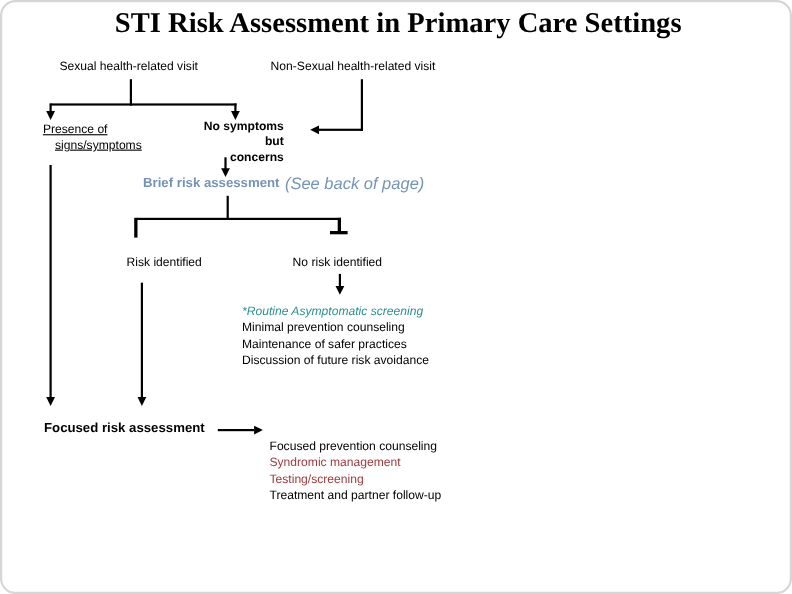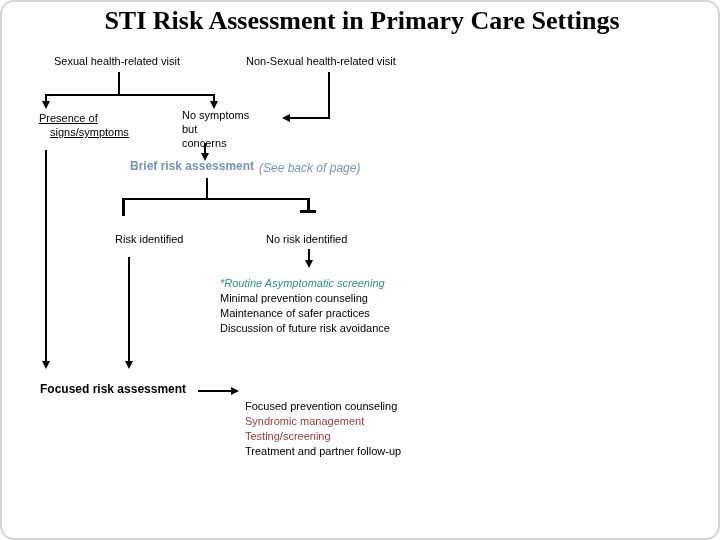--- a/index.html
+++ b/index.html
@@ -16,23 +16,23 @@
   .lbl{position:absolute;font-size:11px;line-height:14px;white-space:nowrap;}
   .vline{position:absolute;width:2px;background:#000;}
   .hline{position:absolute;height:2px;background:#000;}
   .ah-down{position:absolute;width:0;height:0;border-left:4px solid transparent;border-right:4px solid transparent;border-top:8px solid #000;}
   .ah-left{position:absolute;width:0;height:0;border-top:4px solid transparent;border-bottom:4px solid transparent;border-right:8px solid #000;}
   .ah-right{position:absolute;width:0;height:0;border-top:4px solid transparent;border-bottom:4px solid transparent;border-left:8px solid #000;}
   .blue{color:#7593B7;}
   .teal{color:#2E8F8F;font-style:italic;}
   .red{color:#9E3939;}
   .bold12{font-weight:bold;font-size:12px;}
-  .note{font-style:italic;font-size:12px;}
+  .note{font-style:italic;font-size:15px;}
   .block{position:absolute;font-size:11px;line-height:15px;white-space:nowrap;}
-  .rightalign{}
+  .rightalign{text-align:right;font-weight:bold;}
 </style>
 </head>
 <body>
 
 <div class="canvas">
 
   <div class="title">STI Risk Assessment in Primary Care Settings</div>
 
   <div class="lbl" style="left:52px;top:52px;">Sexual health-related visit</div>
   <div class="lbl" style="left:244px;top:52px;">Non-Sexual health-related visit</div>

